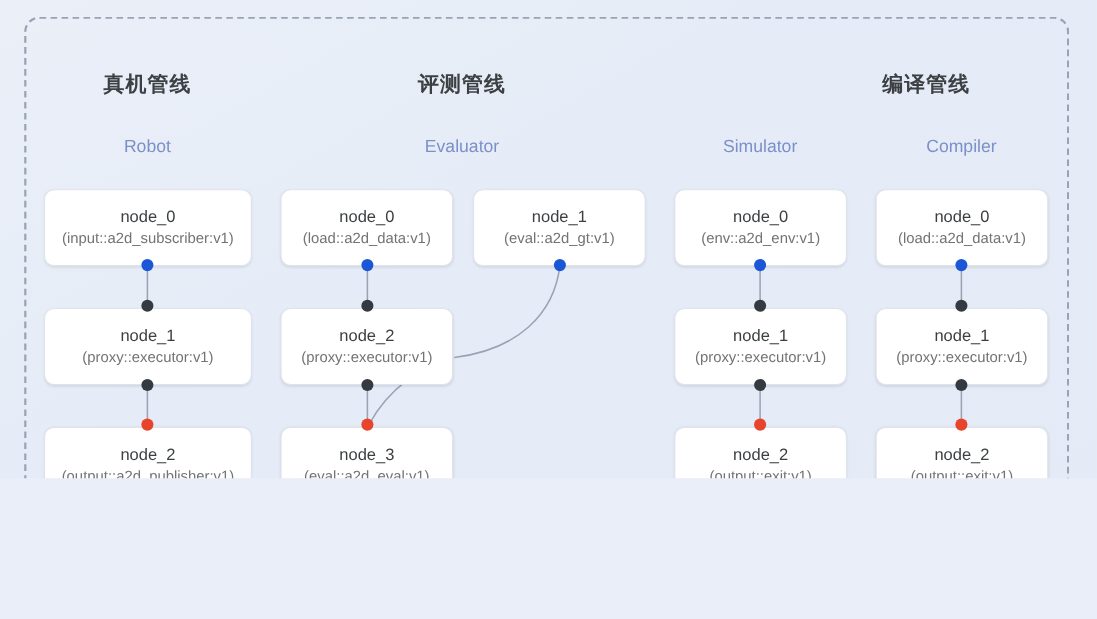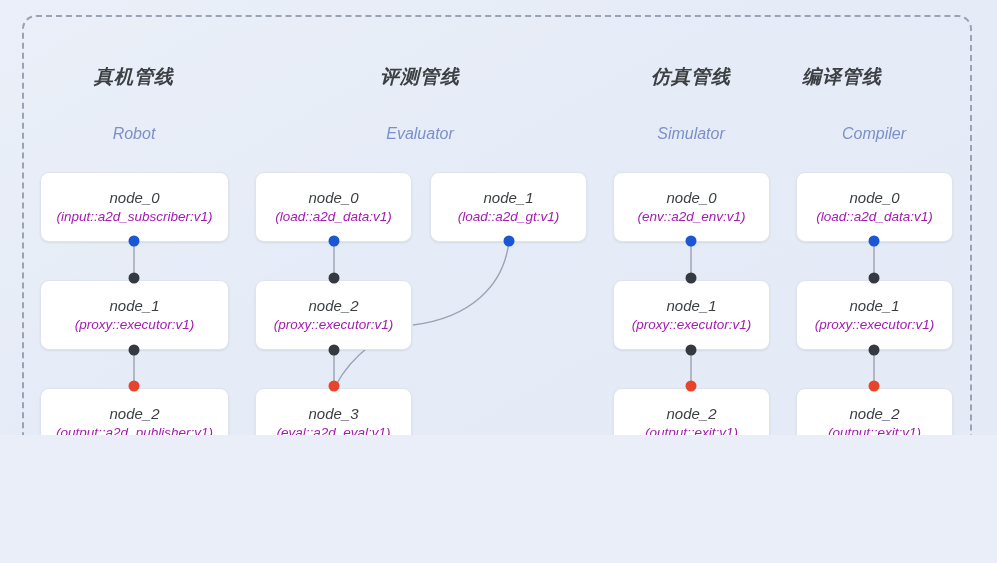--- a/index.html
+++ b/index.html
@@ -7,21 +7,20 @@
     padding: 0;
     background: #e9eef8;
   }
   #canvas {
     position: relative;
     width: 997px;
     height: 435px;
     background: linear-gradient(150deg, #eaeff8 0%, #e6ecf7 45%, #e4eaf6 100%);
     font-family: "Liberation Sans", "DejaVu Sans", sans-serif;
     overflow: hidden;
-    font-style: italic;
   }
   
   #dashed-frame {
     position: absolute;
     left: 22px;
     top: 15px;
     width: 950px;
     height: 523px;
     box-sizing: border-box;
     border: 2px dashed #9aa3b4;
@@ -67,21 +66,21 @@
     justify-content: center;
     text-align: center;
   }
   .node-title {
     font-size: 15px;
     color: #3c4043;
     line-height: 19px;
   }
   .node-sub {
     font-size: 13.5px;
-    color: #a21caf;
+    color: #737373;
     line-height: 20px;
   }
   .port {
     position: absolute;
     width: 11px;
     height: 11px;
     border-radius: 50%;
     transform: translate(-50%, -50%);
   }
   .port-blue  { background: #1a56d6; }
@@ -113,21 +112,20 @@
       <line x1="874" y1="350" x2="874" y2="386"></line>
     </g>
   </svg>
 
   <div class="col-title-cn" style="left:34px;  top:64px; width:200px;">真机管线</div>
   <div class="col-title-en" style="left:34px;  top:125px; width:200px;">Robot</div>
 
   <div class="col-title-cn" style="left:320px; top:64px; width:200px;">评测管线</div>
   <div class="col-title-en" style="left:320px; top:125px; width:200px;">Evaluator</div>
 
-  <div class="col-title-cn" style="left:591px; top:64px; width:200px;">仿真管线</div>
   <div class="col-title-en" style="left:591px; top:125px; width:200px;">Simulator</div>
 
   <div class="col-title-cn" style="left:742px; top:64px; width:200px;">编译管线</div>
   <div class="col-title-en" style="left:774px; top:125px; width:200px;">Compiler</div>
 
   <div class="node-box" style="left:40px; top:172px; width:189px; height:70px;">
     <div class="node-title">node_0</div>
     <div class="node-sub">(input::a2d_subscriber:v1)</div>
   </div>
   <div class="node-box" style="left:40px; top:280px; width:189px; height:70px;">
@@ -138,21 +136,21 @@
     <div class="node-title">node_2</div>
     <div class="node-sub">(output::a2d_publisher:v1)</div>
   </div>
 
   <div class="node-box" style="left:255px; top:172px; width:157px; height:70px;">
     <div class="node-title">node_0</div>
     <div class="node-sub">(load::a2d_data:v1)</div>
   </div>
   <div class="node-box" style="left:430px; top:172px; width:157px; height:70px;">
     <div class="node-title">node_1</div>
-    <div class="node-sub">(load::a2d_gt:v1)</div>
+    <div class="node-sub">(eval::a2d_gt:v1)</div>
   </div>
   <div class="node-box" style="left:255px; top:280px; width:157px; height:70px;">
     <div class="node-title">node_2</div>
     <div class="node-sub">(proxy::executor:v1)</div>
   </div>
   <div class="node-box" style="left:255px; top:388px; width:157px; height:70px;">
     <div class="node-title">node_3</div>
     <div class="node-sub">(eval::a2d_eval:v1)</div>
   </div>
 

